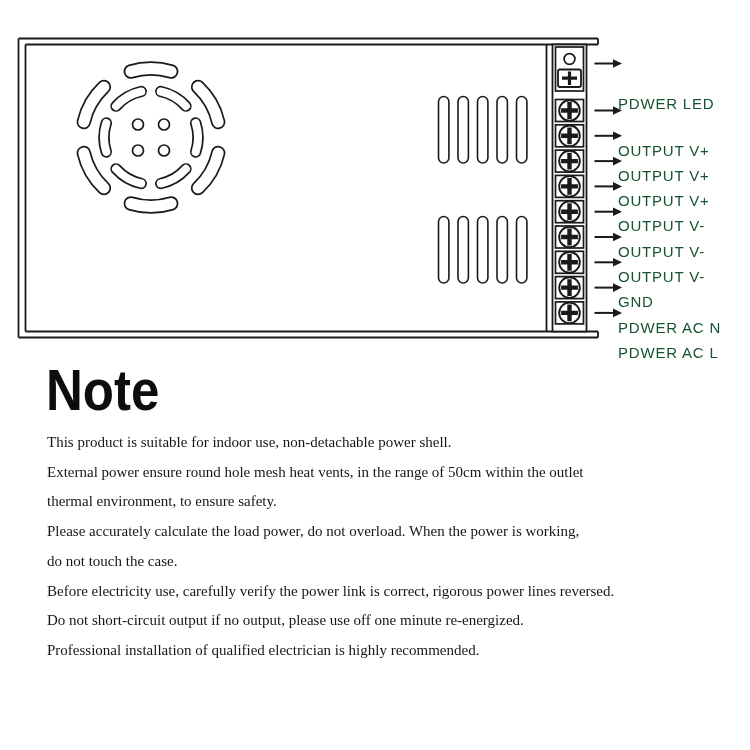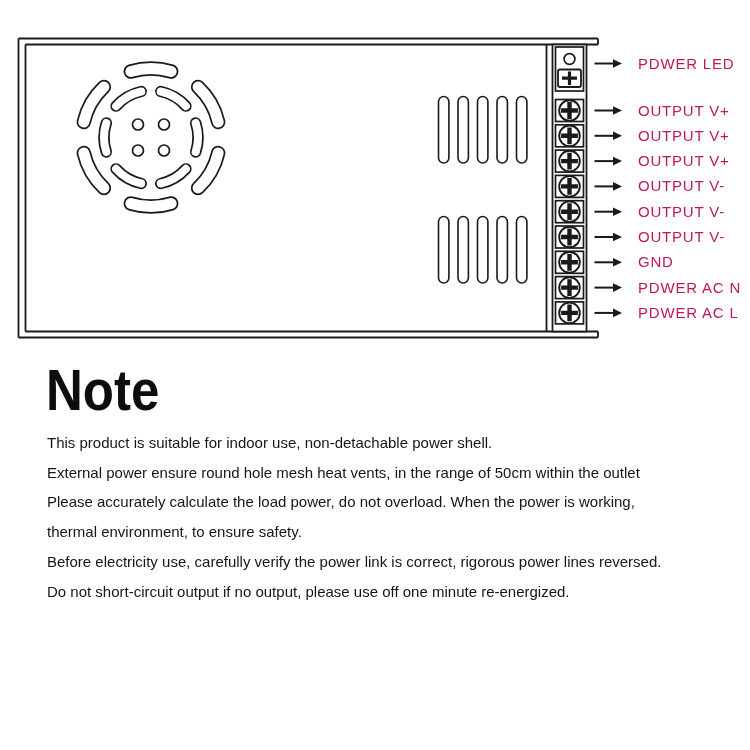--- a/index.html
+++ b/index.html
@@ -1,26 +1,26 @@
 <!DOCTYPE html>
 <html><head>
 <meta charset="utf-8">
 <style>
   html,body{margin:0;padding:0;background:#fff;}
   .stage{position:relative;width:750px;height:750px;background:#fff;overflow:hidden;
          font-family:"Liberation Sans", sans-serif;color:#141414;}
   .drawing{position:absolute;left:0;top:0;}
-  .t-label{position:absolute;left:638px;height:20px;line-height:20px;
-           font-size:15px;letter-spacing:0.8px;color:#be185d;white-space:nowrap;}
+  .t-label{position:absolute;left:618px;height:20px;line-height:20px;
+           font-size:15px;letter-spacing:0.8px;color:#14532d;white-space:nowrap;margin-top:40px;}
   .note-title{position:absolute;left:46px;top:365px;font-size:58px;line-height:50px;
               font-weight:bold;letter-spacing:0px;color:#0d0d0d;
               transform:scaleX(0.88);transform-origin:left top;white-space:nowrap;}
   .note-body{position:absolute;left:47px;top:428px;width:690px;
              font-size:15px;line-height:29.7px;color:#161616;}
-  .note-line{white-space:nowrap;}
+  .note-line{white-space:nowrap;font-family:Liberation Serif, serif;}
 </style>
 </head>
 <body>
 
 <div class="stage">
 
   <svg class="drawing" width="750" height="352" viewBox="0 0 750 352">
     <defs>
       <g id="arrow">
         <path d="M0,0 H19" stroke="#1a1a1a" stroke-width="2" fill="none"></path>
@@ -143,19 +143,21 @@
     <div class="t-label" style="top:227px">OUTPUT V-</div>
     <div class="t-label" style="top:252.3px">GND</div>
     <div class="t-label" style="top:277.6px">PDWER AC N</div>
     <div class="t-label" style="top:302.9px">PDWER AC L</div>
   </div>
 
   <div class="note-title">Note</div>
   <div class="note-body">
     <div class="note-line">This product is suitable for indoor use, non-detachable power shell.</div>
     <div class="note-line">External power ensure round hole mesh heat vents, in the range of 50cm within the outlet</div>
+    <div class="note-line">thermal environment, to ensure safety.</div>
     <div class="note-line">Please accurately calculate the load power, do not overload. When the power is working,</div>
-    <div class="note-line">thermal environment, to ensure safety.</div>
+    <div class="note-line">do not touch the case.</div>
     <div class="note-line">Before electricity use, carefully verify the power link is correct, rigorous power lines reversed.</div>
     <div class="note-line">Do not short-circuit output if no output, please use off one minute re-energized.</div>
+    <div class="note-line">Professional installation of qualified electrician is highly recommended.</div>
   </div>
 
 </div>
 
 </body></html>

